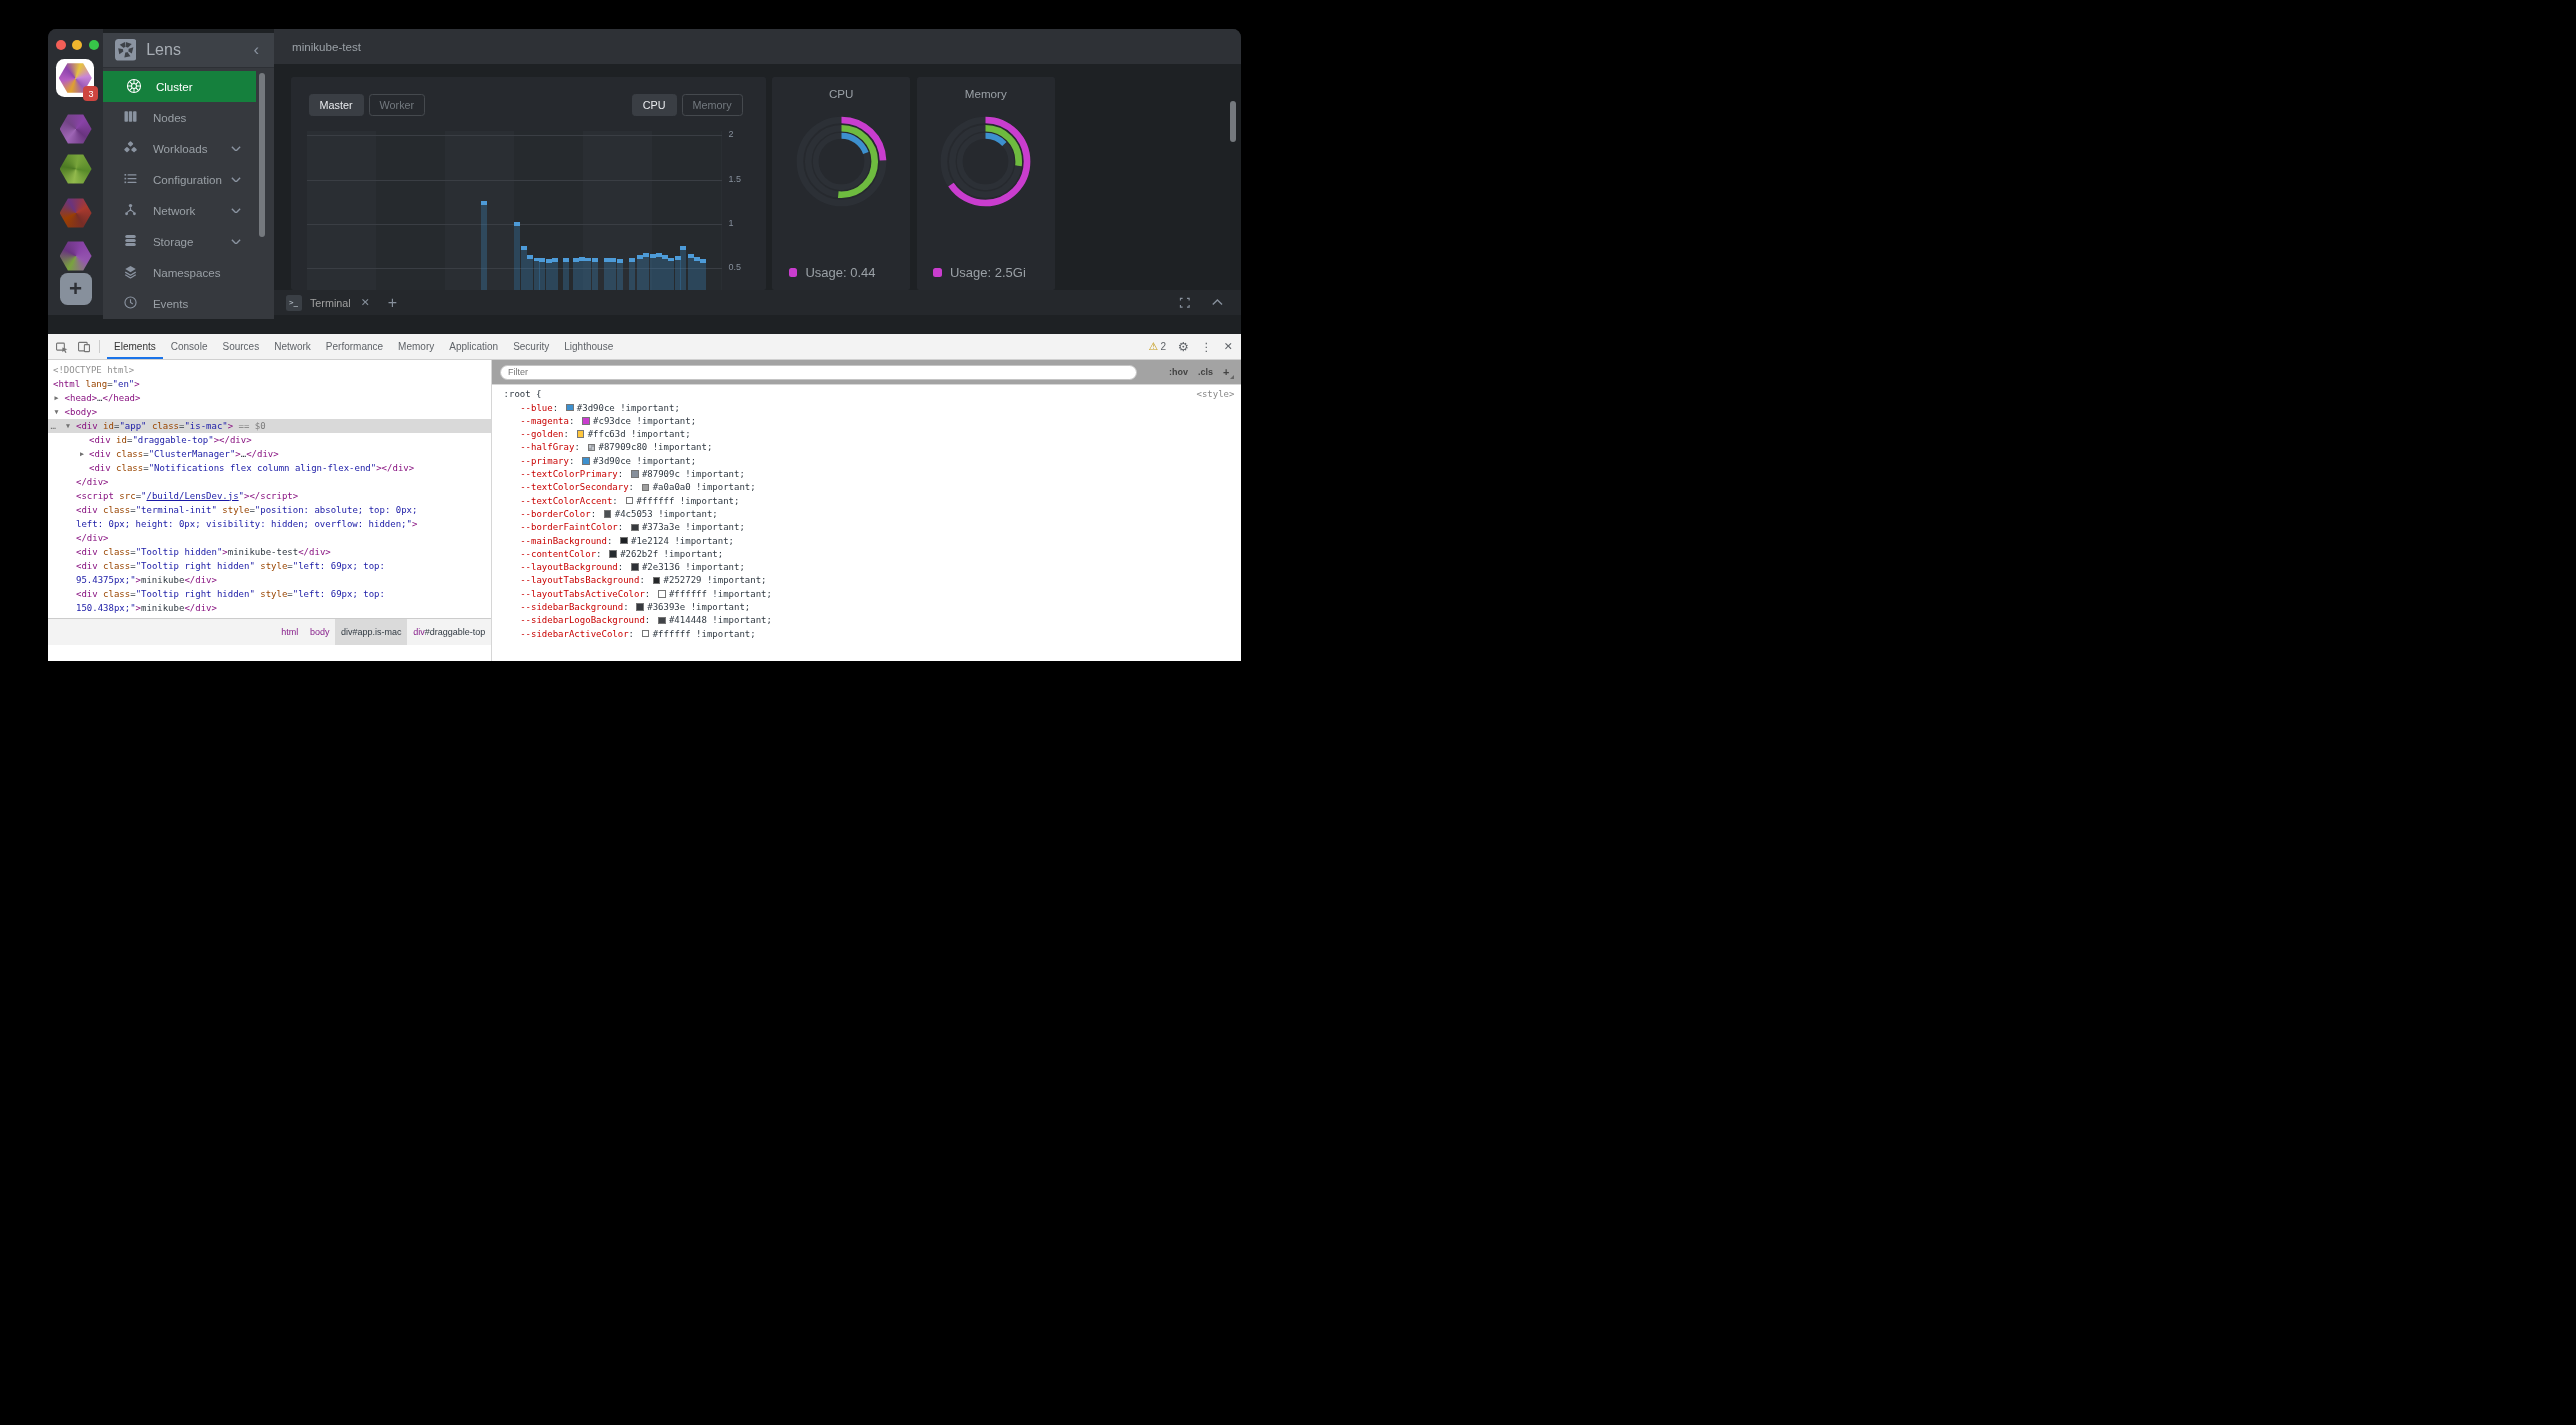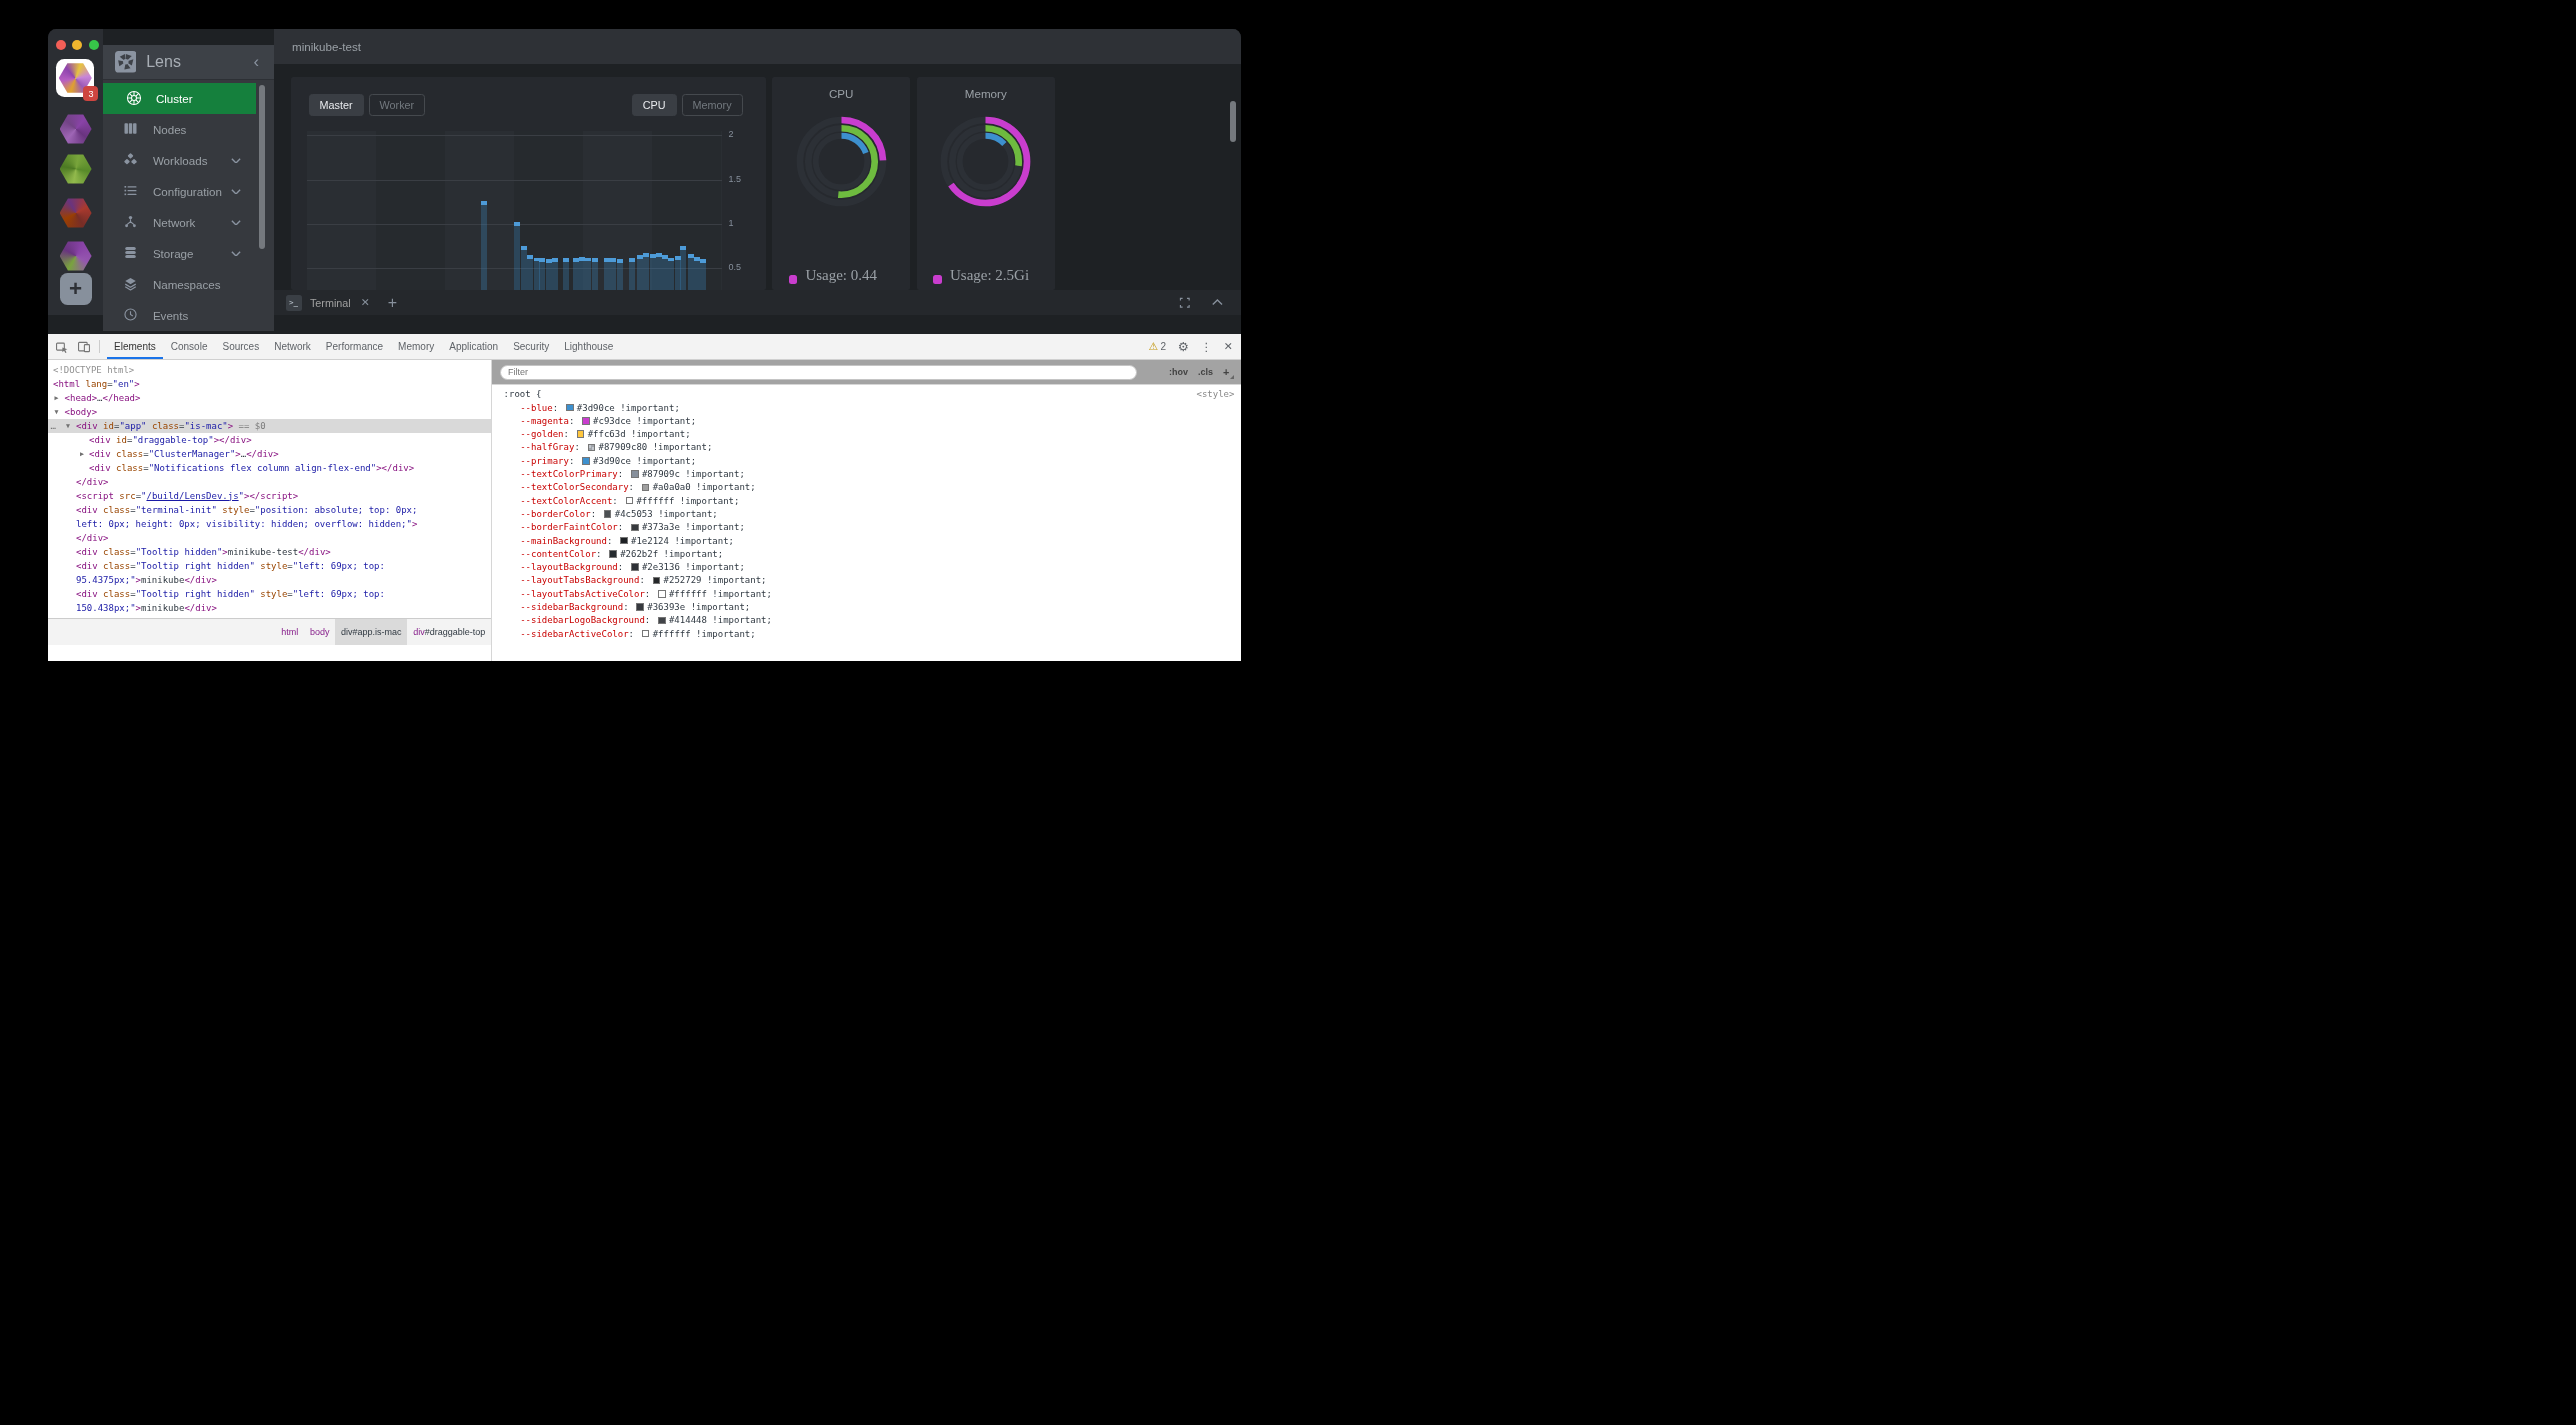--- a/index.html
+++ b/index.html
@@ -19,21 +19,21 @@
   .badge { position:absolute; right:-4.1px; bottom:-4.1px; min-width:15px; height:15px; border-radius:4.1px; background:#cf4540; color:#fff; font-size:9px; display:flex; align-items:center; justify-content:center; padding:0 3.3px; }
   .hex { width:32px; height:32px; clip-path:polygon(26% 5%,74% 5%,100% 50%,74% 95%,26% 95%,0% 50%); }
   .hex.h0 { width:33px; height:33px; background:conic-gradient(from 20deg,#e7c33e,#c885d8,#9b59b6,#e0a22e,#b65fc2,#8e44ad,#e7c33e); }
   .dock-hex { position:absolute; left:11.6px; opacity:.95; }
   .hex.h1 { background:conic-gradient(from 40deg,#8e44ad,#6c3483,#a569bd,#76448a,#8e44ad); }
   .hex.h2 { background:conic-gradient(from 10deg,#7dab3c,#5a8f29,#98c14e,#4e7d22,#7dab3c); }
   .hex.h3 { background:conic-gradient(from 60deg,#b03a2e,#7b2d26,#a04000,#6c3483,#b03a2e); }
   .hex.h4 { background:conic-gradient(from 30deg,#8e44ad,#9b59b6,#7daa3e,#6c3483,#8e44ad); }
   .dock-add { position:absolute; left:11.6px; top:244px; width:32px; height:32px; border-radius:7.5px; background:#87909c; color:#2e3136; font-size:22.4px; font-weight:bold; display:flex; align-items:center; justify-content:center; line-height:1; }
 
-  .sidebar { position:absolute; left:55px; top:16px; width:171px; height:286px; background:#36393e; }
+  .sidebar { position:absolute; left:55px; top:4px; width:171px; height:286px; background:#36393e; }
   .side-head { position:absolute; left:0; top:0; width:100%; height:35px; background:#3d4147; border-bottom:0.8px solid rgba(0,0,0,.25); display:flex; align-items:center; padding:0 11.6px; }
   .lens-logo { width:21.6px; height:21.6px; margin-right:10px; }
   .side-title { color:#a8aeb5; font-size:16px; flex:1; }
   .collapse { color:#8a93a0; font-size:16.6px; padding-right:3.3px; }
   .menu { position:absolute; top:38px; left:0; width:100%; }
   .mi { height:31px; display:flex; align-items:center; padding-left:20px; color:#9aa0a6; font-size:11.6px; position:relative; width:153px; }
   .mi .ic { width:16.6px; height:16.6px; margin-right:13.3px; color:#8a93a0; display:flex; }
   .mi.active { background:#15803d; color:#fff;padding-left:23px; }
   .mi.active .ic { color:#fff; }
   .mi .chev { position:absolute; right:15px; color:#8a93a0; display:flex; }
@@ -52,21 +52,21 @@
   .pill-row .right { margin-left:auto; display:flex; }
   .plot { position:absolute; left:16.6px; top:54px; width:415px; bottom:0;
           background:repeating-linear-gradient(90deg,#2a2e33 0 69px,#262a2e 69px 138px); }
   .gline { position:absolute; left:0; width:100%; height:0.8px; background:#3a3e44; }
   .bar { position:absolute; bottom:0; width:5.8px; background:rgba(61,144,206,.28); }
   .bar::before { content:""; position:absolute; top:0; left:0; right:0; height:3.3px; background:#4d9bd8; }
   .ytick { position:absolute; left:438px; color:#87909c; font-size:9px; }
   .gauge-title { text-align:center; margin-top:10px; color:#9aa0a6; font-size:11.6px; }
   .gauge-svg { position:absolute; left:17.4px; top:33px; }
   .legend { position:absolute; left:16.6px; top:184px; right:5px; }
-  .leg-row { display:flex; align-items:flex-end; height:22.4px; color:#9aa0a6; font-size:15px; white-space:nowrap;font-family:Liberation Serif, serif; }
+  .leg-row { display:flex; align-items:center; height:22.4px; color:#9aa0a6; font-size:13px; white-space:nowrap; }
   .leg-sw { width:8.3px; height:8.3px; border-radius:2.5px; margin-right:8.3px; flex:none; }
   .main-scroll { position:absolute; right:5px; top:37px; width:5.8px; height:41px; border-radius:3.3px; background:#75797e; }
 
   .termbar { position:absolute; left:0; top:261px; right:0; height:25px; background:#25282c; display:flex; align-items:center; padding:0 11.6px; }
   .term-ic { width:16px; height:16px; background:#3a3f45; border-radius:2.5px; color:#aeb6bf; font-family:"DejaVu Sans Mono",monospace; font-size:7.5px; font-weight:bold; display:flex; align-items:center; justify-content:center; margin-right:8.3px; }
   .term-label { color:#a0a0a0; font-size:10.8px; margin-right:10px; }
   .term-x { color:#87909c; font-size:10.8px; margin-right:18px; }
   .term-add { color:#87909c; font-size:16px; font-weight:300; }
   .term-right { margin-left:auto; display:flex; align-items:center; gap:21.6px; color:#87909c; padding-right:6.6px; }
 

